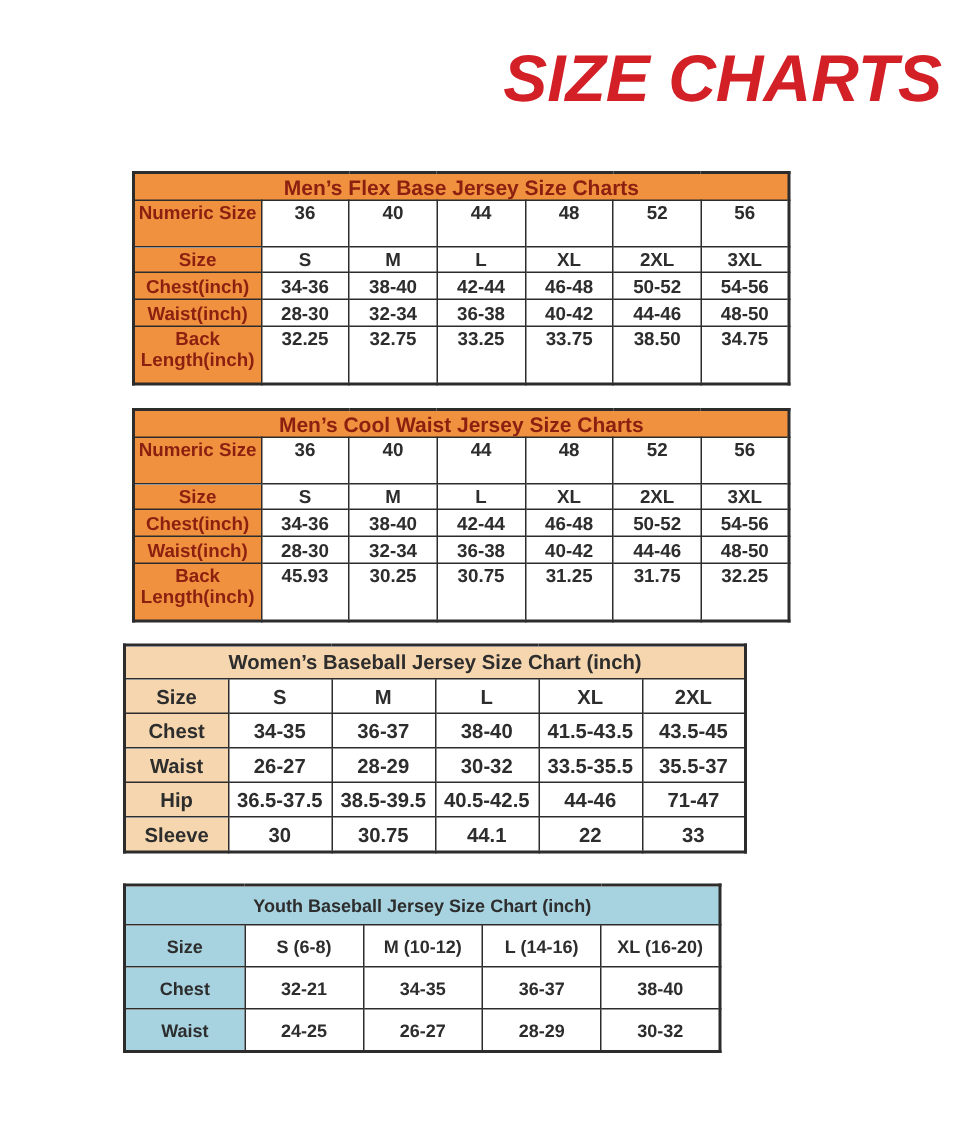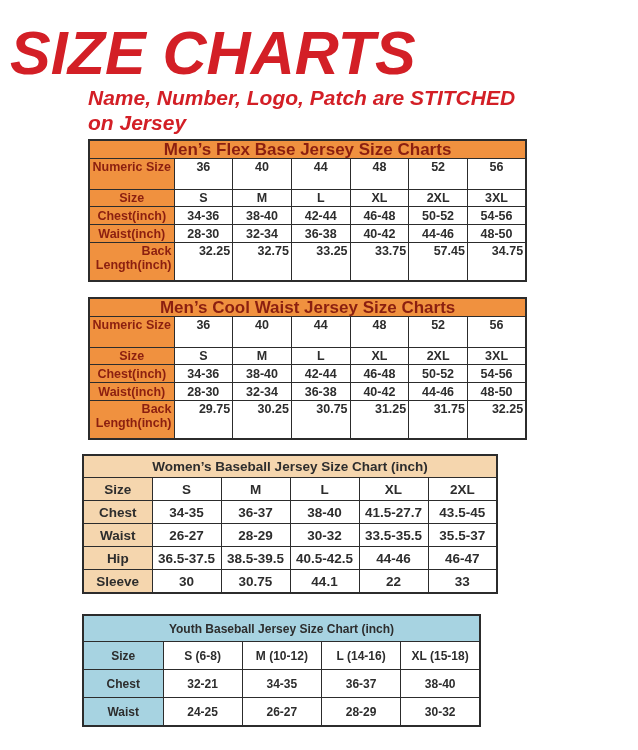--- a/index.html
+++ b/index.html
@@ -13,22 +13,22 @@
     overflow: hidden;
     font-family: "Liberation Sans", sans-serif;
   }
   .page {
     width: 638px;
     height: 750px;
     background: var(--page_bg, #fff);
   }
   .title {
     margin: 26px 10px 0 10px;
-    text-align: left;
-    font-size: 61px;
+    text-align: right;
+    font-size: 44px;
     line-height: 54px;
     font-weight: bold;
     font-style: italic;
     letter-spacing: 0px;
     color: var(--title_red, #D31F26);
   }
   .subtitle {
     margin: 5px 0 0 88px;
     font-size: 21px;
     line-height: 25px;
@@ -50,50 +50,50 @@
     color: var(--text_dark, #2D2D2D);
     padding: 1px 2px;
     overflow: hidden;
     word-wrap: break-word;
   }
   tr.row-tall td { vertical-align: top; }
 
   
   .theme-orange td { font-size: 12.5px; line-height: 14px; }
   .theme-orange tr.title-row td {
-    height: 15px; font-size: 17px;
+    height: 15px; font-size: 14px;
     background: var(--orange, #F0913F);
     color: var(--maroon, #8B1F10);
   }
   .theme-orange td.label {
     background: var(--orange, #F0913F);
     color: var(--maroon, #8B1F10);
   }
   .theme-orange tr.r0 td { height: 28px; }
   .theme-orange tr.r1 td { height: 14px; }
   .theme-orange tr.r2 td { height: 15px; }
   .theme-orange tr.r3 td { height: 15px; }
-  .theme-orange tr.r4 td { height: 35px; text-align: right; }
+  .theme-orange tr.r4 td { height: 35px; }
 
   
   .theme-peach td { font-size: 13.5px; height: 20px; }
   .theme-peach tr.title-row td { height: 19px; background: var(--peach, #F5D6AE); text-align: center; }
   .theme-peach td.label { background: var(--peach, #F5D6AE); }
 
   
   .theme-blue td { font-size: 12px; height: 25px; }
   .theme-blue tr.title-row td { height: 23px; background: var(--light_blue, #A7D3E1); }
   .theme-blue td.label { background: var(--light_blue, #A7D3E1); }
 </style>
 </head>
 <body>
 
 <div class="page">
   <h1 class="title">SIZE CHARTS</h1>
-  <p class="subtitle"><span>Name, Number, Logo, Patch are STITCHED</span><br><span>on Jersey</span></p>
+  <p class="subtitle"><br></p>
 
   <div class="tbl-wrap theme-orange" style="margin:4px 0 0 88px">
       <table class="tbl" style="width: 437px;">
         <colgroup>
           <col style="width: 85px;">
           <col style="width: 58.7px;">
           <col style="width: 58.7px;">
           <col style="width: 58.7px;">
           <col style="width: 58.7px;">
           <col style="width: 58.7px;">
@@ -138,21 +138,21 @@
             <td class="data">40-42</td>
             <td class="data">44-46</td>
             <td class="data">48-50</td>
           </tr>
           <tr class="r4 row-tall">
             <td class="label">Back Length(inch)</td>
             <td class="data">32.25</td>
             <td class="data">32.75</td>
             <td class="data">33.25</td>
             <td class="data">33.75</td>
-            <td class="data">57.45</td>
+            <td class="data">38.50</td>
             <td class="data">34.75</td>
           </tr>
         </tbody>
       </table>
     </div>
 
   <div class="tbl-wrap theme-orange" style="margin:15px 0 0 88px">
       <table class="tbl" style="width: 437px;">
         <colgroup>
           <col style="width: 85px;">
@@ -198,21 +198,21 @@
             <td class="label">Waist(inch)</td>
             <td class="data">28-30</td>
             <td class="data">32-34</td>
             <td class="data">36-38</td>
             <td class="data">40-42</td>
             <td class="data">44-46</td>
             <td class="data">48-50</td>
           </tr>
           <tr class="r4 row-tall">
             <td class="label">Back Length(inch)</td>
-            <td class="data">29.75</td>
+            <td class="data">45.93</td>
             <td class="data">30.25</td>
             <td class="data">30.75</td>
             <td class="data">31.25</td>
             <td class="data">31.75</td>
             <td class="data">32.25</td>
           </tr>
         </tbody>
       </table>
     </div>
 
@@ -236,38 +236,38 @@
             <td class="data">M</td>
             <td class="data">L</td>
             <td class="data">XL</td>
             <td class="data">2XL</td>
           </tr>
           <tr class="r1">
             <td class="label">Chest</td>
             <td class="data">34-35</td>
             <td class="data">36-37</td>
             <td class="data">38-40</td>
-            <td class="data">41.5-27.7</td>
+            <td class="data">41.5-43.5</td>
             <td class="data">43.5-45</td>
           </tr>
           <tr class="r2">
             <td class="label">Waist</td>
             <td class="data">26-27</td>
             <td class="data">28-29</td>
             <td class="data">30-32</td>
             <td class="data">33.5-35.5</td>
             <td class="data">35.5-37</td>
           </tr>
           <tr class="r3">
             <td class="label">Hip</td>
             <td class="data">36.5-37.5</td>
             <td class="data">38.5-39.5</td>
             <td class="data">40.5-42.5</td>
             <td class="data">44-46</td>
-            <td class="data">46-47</td>
+            <td class="data">71-47</td>
           </tr>
           <tr class="r4">
             <td class="label">Sleeve</td>
             <td class="data">30</td>
             <td class="data">30.75</td>
             <td class="data">44.1</td>
             <td class="data">22</td>
             <td class="data">33</td>
           </tr>
         </tbody>
@@ -285,21 +285,21 @@
         </colgroup>
         <tbody>
           <tr class="title-row">
             <td colspan="5">Youth Baseball Jersey Size Chart (inch)</td>
           </tr>
           <tr class="r0">
             <td class="label">Size</td>
             <td class="data">S (6-8)</td>
             <td class="data">M (10-12)</td>
             <td class="data">L (14-16)</td>
-            <td class="data">XL (15-18)</td>
+            <td class="data">XL (16-20)</td>
           </tr>
           <tr class="r1">
             <td class="label">Chest</td>
             <td class="data">32-21</td>
             <td class="data">34-35</td>
             <td class="data">36-37</td>
             <td class="data">38-40</td>
           </tr>
           <tr class="r2">
             <td class="label">Waist</td>

